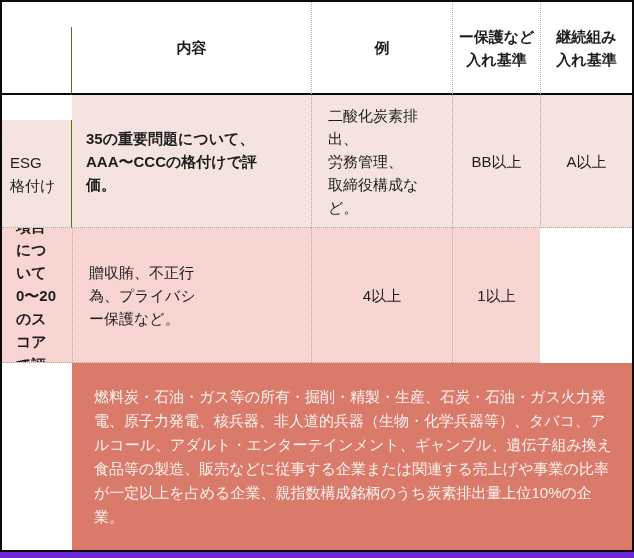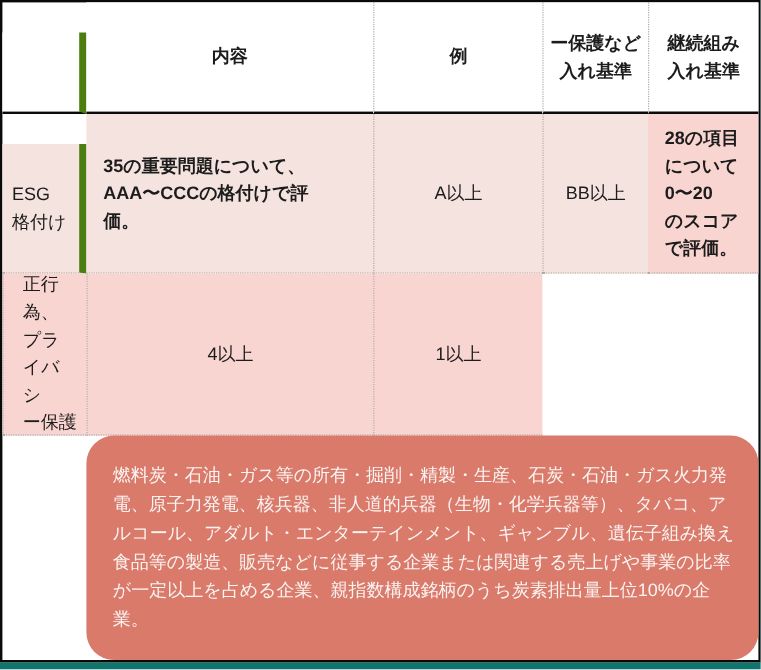--- a/index.html
+++ b/index.html
@@ -5,21 +5,21 @@
   * { margin: 0; padding: 0; box-sizing: border-box; }
   html, body { background: #ffffff; }
   body {
     font-family: "Liberation Sans", "DejaVu Sans", sans-serif;
     color: #1c1c1c;
   }
   .stage {
     position: relative;
     width: 634px;
     height: 558px;
-    background: #0f766e;
+    background: #6d28d9;
     overflow: hidden;
     padding-left: 48px;
   }
   .tbl {
     position: absolute;
     left: 0; top: 0;
     width: 634px;
     height: 552px;
     border: 2px solid #0a0a0a;
     background: #ffffff;
@@ -29,21 +29,21 @@
     font-size: 15px;
     line-height: 23px;
   }
   .cell {
     display: flex;
     align-items: center;
     white-space: pre-line;
     overflow: hidden;
   }
   
-  .c1 { border-right: 6px solid #4d7c0f; padding-left: 8px; margin-top: 25px; }
+  .c1 { border-right: 1px solid #4d7c0f; padding-left: 8px; margin-top: 25px; }
   
   .dotl { border-left: 1px dotted #b0aaa7; }
   
   .head {
     background: #ffffff;
     font-weight: bold;
     border-bottom: 2px solid #0a0a0a;
     justify-content: center;
     text-align: center;
   }
@@ -55,21 +55,20 @@
   .content-cell { padding: 6px 12px 6px 14px; font-weight: bold; }
   .example-cell { padding: 6px 8px 6px 16px; }
   .value-cell { justify-content: center; text-align: center; }
   
   .row3 { background: #d97a6a; color: #fbf4f2; }
   .row3-desc {
     grid-column: 2 / 6;
     padding: 10px 12px 10px 22px;
     line-height: 24px;
     white-space: normal;
-    border-radius: 23px;
   }
 </style>
 </head>
 <body>
 
 <div class="stage">
   <div class="tbl">
 
     <div class="cell head c1"></div>
     <div class="cell head">内容</div>
@@ -77,22 +76,25 @@
     <div class="cell head dotl">ー保護など
 入れ基準</div>
     <div class="cell head dotl">継続組み
 入れ基準</div>
 
     <div class="cell row1 c1 dotb">ESG
 格付け</div>
     <div class="cell row1 dotb content-cell">35の重要問題について、
 AAA〜CCCの格付けで評
 価。</div>
+    <div class="cell row1 dotb dotl example-cell">二酸化炭素排出、
+労務管理、
+取締役構成など。</div>
+    <div class="cell row1 dotb dotl value-cell">BB以上</div>
     <div class="cell row1 dotb dotl value-cell">A以上</div>
-    <div class="cell row1 dotb dotl value-cell">BB以上</div>
 
     <div class="cell row2 dotb content-cell">28の項目について0〜20
 のスコアで評価。</div>
     <div class="cell row2 dotb dotl example-cell">贈収賄、不正行
 為、プライバシ
 ー保護など。</div>
     <div class="cell row2 dotb dotl value-cell">4以上</div>
     <div class="cell row2 dotb dotl value-cell">1以上</div>
 
     <div class="cell row3 row3-desc">燃料炭・石油・ガス等の所有・掘削・精製・生産、石炭・石油・ガス火力発電、原子力発電、核兵器、非人道的兵器（生物・化学兵器等）、タバコ、アルコール、アダルト・エンターテインメント、ギャンブル、遺伝子組み換え食品等の製造、販売などに従事する企業または関連する売上げや事業の比率が一定以上を占める企業、親指数構成銘柄のうち炭素排出量上位10%の企業。</div>

